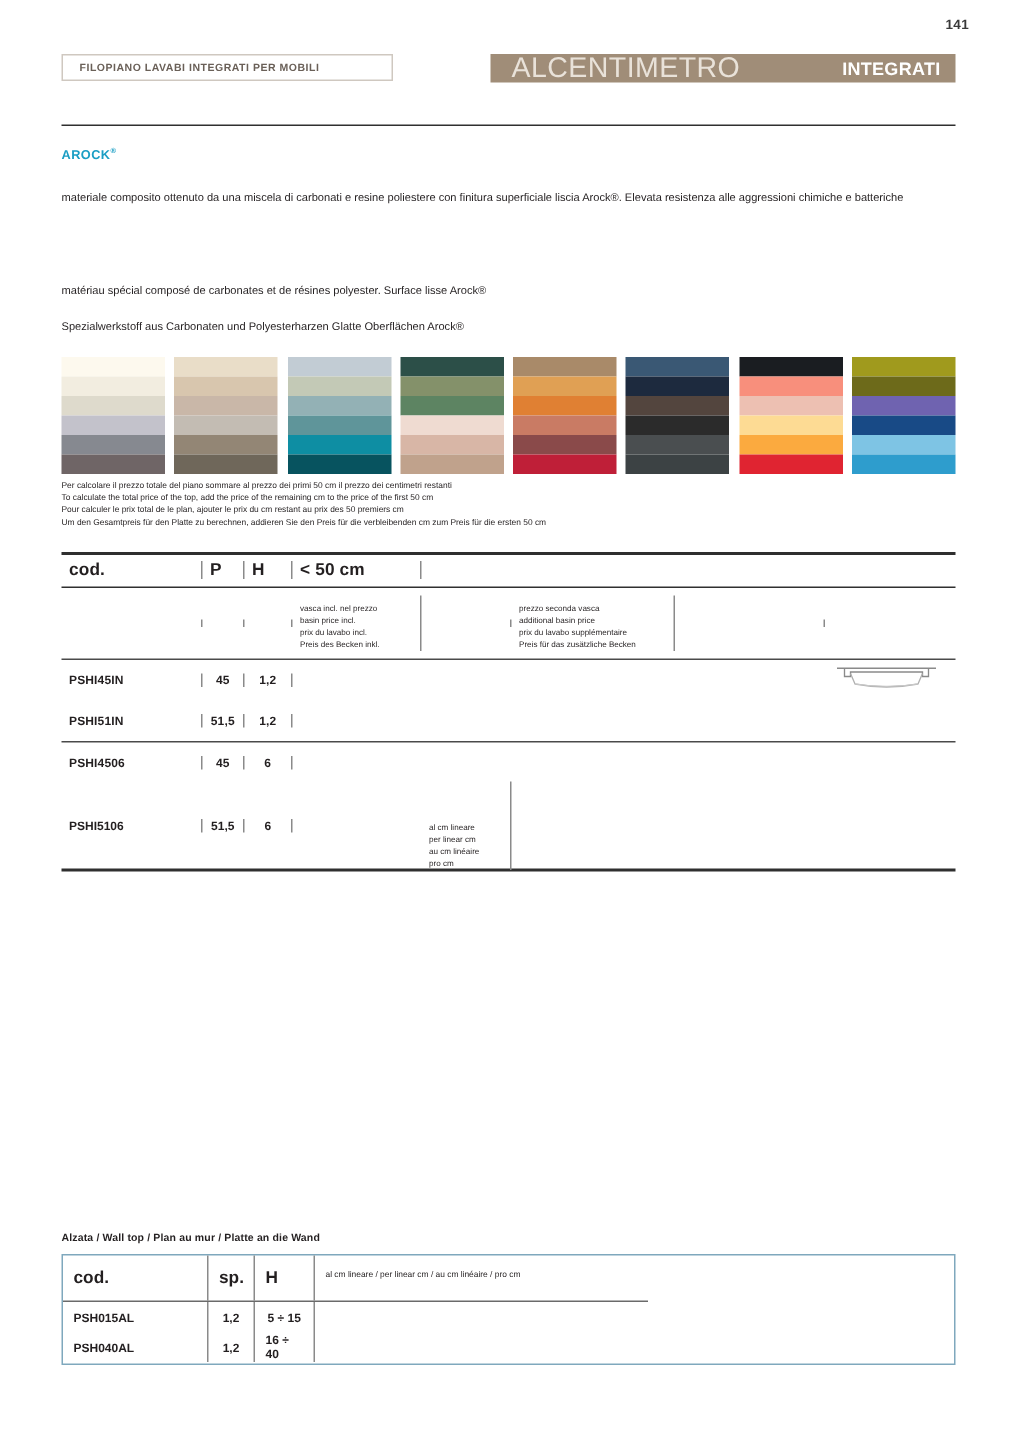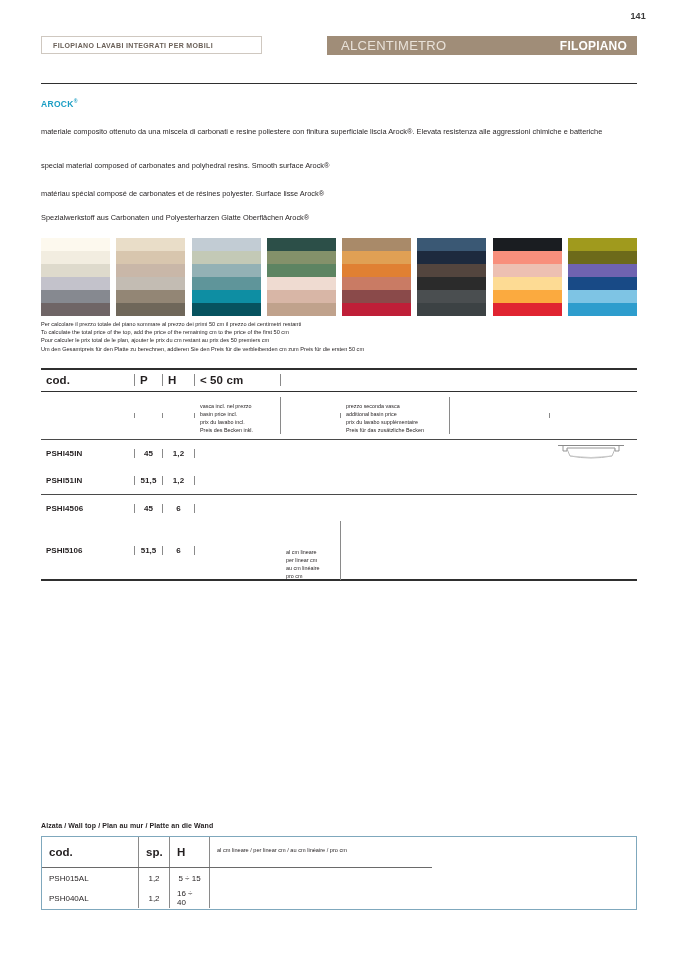--- a/index.html
+++ b/index.html
@@ -58,21 +58,21 @@
     width: 310px;
     height: 19px;
     background: #a08d78;
     display: flex;
     align-items: center;
     justify-content: space-between;
     padding: 0 10px 0 14px;
     box-sizing: border-box;
   }
   .title-bar .left {
-    font-size: 13px;
+    font-size: 19px;
     letter-spacing: 0.3px;
     color: #e9e2d9;
     font-weight: 400;
   }
   .title-bar .right {
     font-size: 12px;
     letter-spacing: 0.2px;
     color: #ffffff;
     font-weight: 700;
   }
@@ -307,45 +307,44 @@
     position: absolute;
     left: 0; top: 0;
     width: 390px;
     height: 1px;
     background: #6a6a6a;
   }
 
   .at-data { height: 20px; }
   .at-data .at-cell {
     font-size: 8px;
-    font-weight: 400;
+    font-weight: 700;
   }
   .at-data .a-sp { justify-content: center; }
   .at-data .a-h  { justify-content: center; }
 </style>
 </head>
 <body>
 
 <div class="page">
 
   <div class="page-number">141</div>
 
   <div class="section-tag">FILOPIANO LAVABI INTEGRATI PER MOBILI</div>
 
   <div class="title-bar">
     <span class="left">ALCENTIMETRO</span>
-    <span class="right">FILOPIANO</span>
+    <span class="right">INTEGRATI</span>
   </div>
 
   <div class="rule-top"></div>
 
   <div class="material-name"><span>AROCK</span><sup>®</sup></div>
 
   <div class="desc it">materiale composito ottenuto da una miscela di carbonati e resine poliestere con finitura superficiale liscia Arock®. Elevata resistenza alle aggressioni chimiche e batteriche</div>
-  <div class="desc en">special material composed of carbonates and polyhedral resins. Smooth surface Arock®</div>
   <div class="desc de">Spezialwerkstoff aus Carbonaten und Polyesterharzen Glatte Oberflächen Arock®</div>
   <div class="desc fr">matériau spécial composé de carbonates et de résines polyester. Surface lisse Arock®</div>
 
   <div class="swatches">
       <div class="swatch-col">
         <div class="band" style="background: rgb(253, 249, 238);"></div>
         <div class="band" style="background: rgb(242, 237, 224);"></div>
         <div class="band" style="background: rgb(222, 218, 204);"></div>
         <div class="band" style="background: rgb(195, 194, 203);"></div>
         <div class="band" style="background: rgb(134, 137, 144);"></div>

